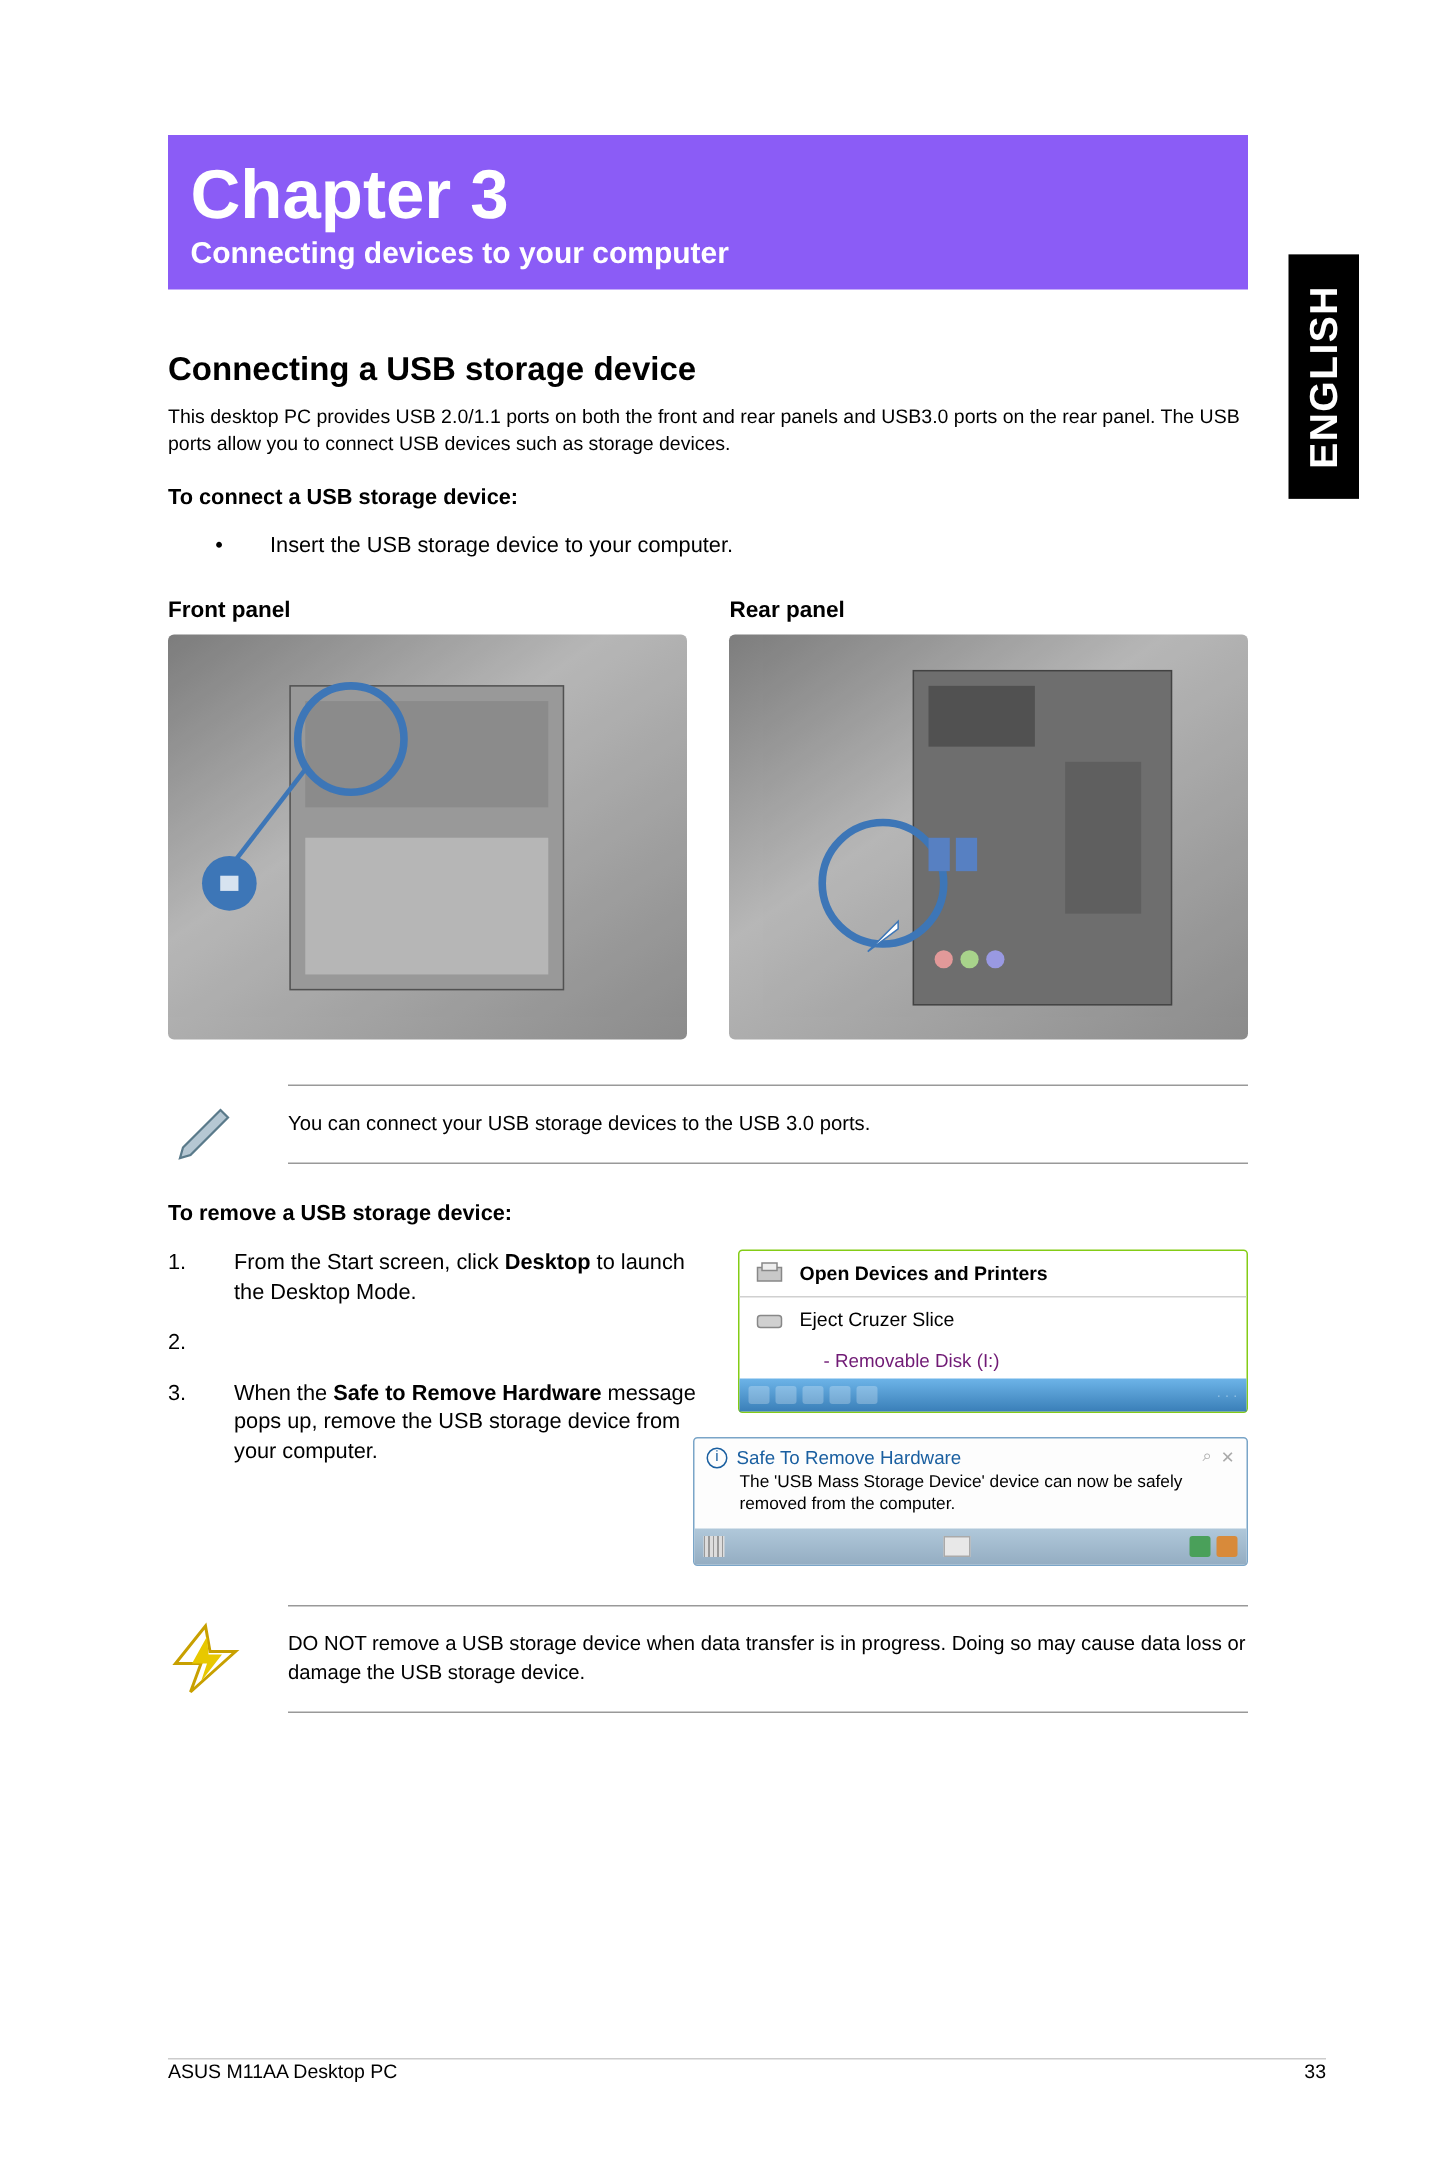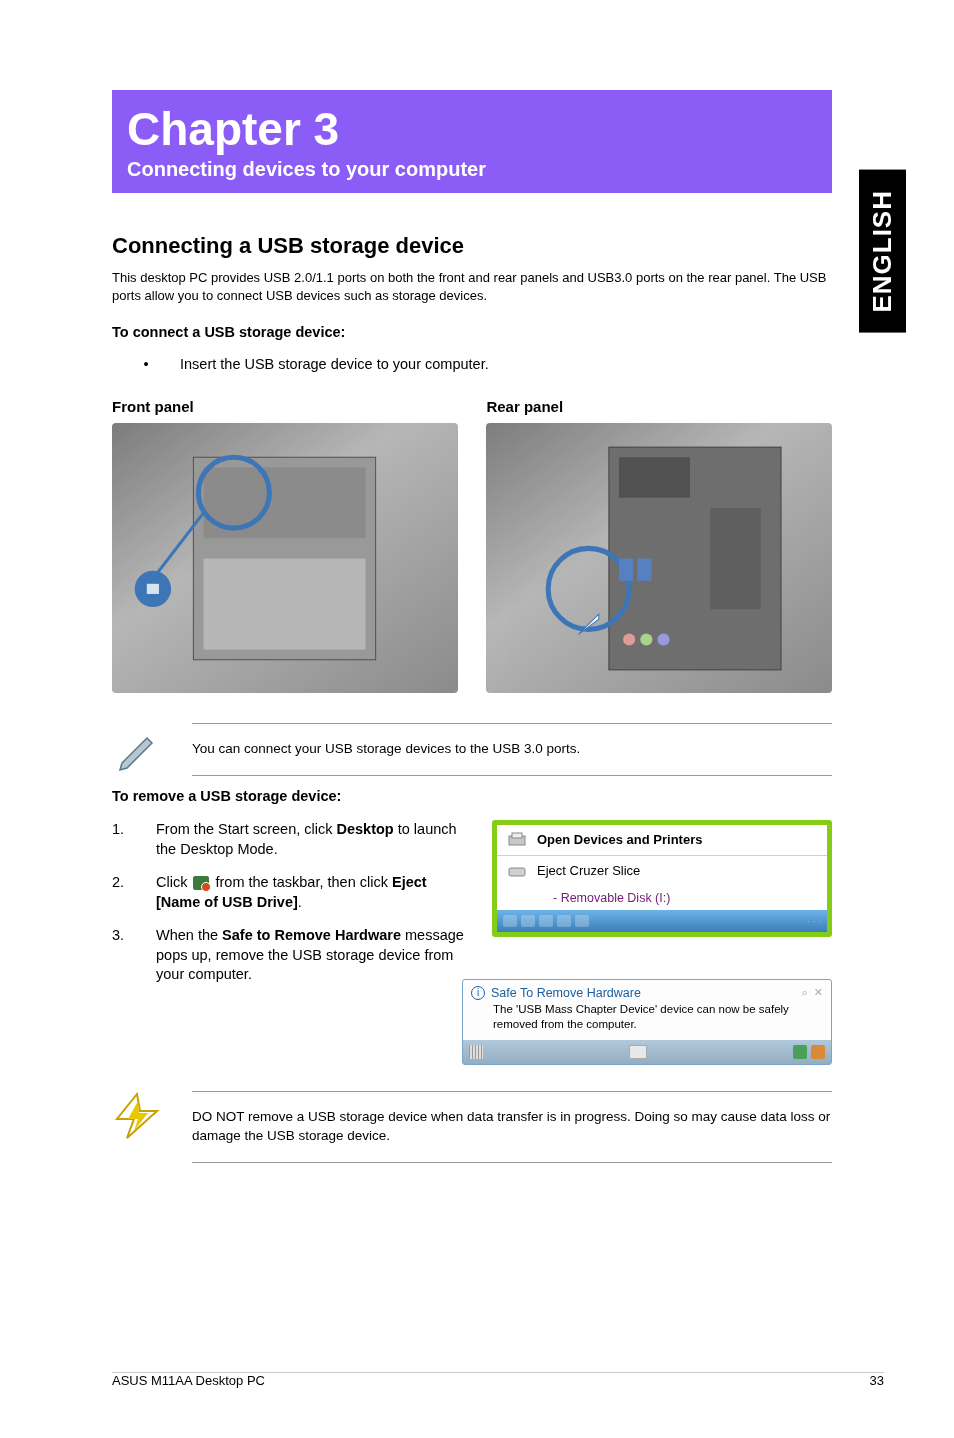--- a/index.html
+++ b/index.html
@@ -92,23 +92,23 @@
       border-radius: 4px;
       display: flex;
       align-items: center;
       justify-content: center;
       color: #eee;
       font-size: 11px;
       opacity: 0.85;
     }
     .note-box {
       display: flex;
-      align-items: flex-start;
+      align-items: center;
       max-width: 720px;
-      margin: 10px 0 12px 0;
+      margin: 10px 0 25px 0;
     }
     .note-icon {
       width: 50px;
       height: 50px;
       margin-right: 30px;
       flex-shrink: 0;
     }
     .note-lines {
       flex: 1;
       border-top: 1px solid #999;
@@ -155,25 +155,25 @@
       height: 8px;
       background: #d04a1a;
       border-radius: 50%;
       border: 1px solid #fff;
     }
     .screenshots-col {
       width: 340px;
       flex-shrink: 0;
     }
     .win-popup {
-      border: 5px solid #84cc16;
+      border: 1px solid #84cc16;
       border-radius: 3px;
       background: #fff;
       font-size: 13px;
-      margin-bottom: 42px;
+      margin-bottom: 16px;
     }
     .win-popup-row {
       padding: 6px 10px;
       display: flex;
       align-items: center;
       gap: 10px;
     }
     .win-popup-row.bordered {
       border-bottom: 1px solid #d0d0d0;
     }
@@ -342,23 +342,20 @@
 <div class="remove-section">
   <div class="remove-steps">
     <div class="step-row">
       <div class="step-num">1.</div>
       <div>
         <span>From the Start screen, click </span><b>Desktop</b><span> to launch the Desktop Mode.</span>
       </div>
     </div>
     <div class="step-row">
       <div class="step-num">2.</div>
-      <div>
-        <span>Click </span><span class="inline-icon"></span><span> from the taskbar, then click </span><b>Eject [Name of USB Drive]</b><span>.</span>
-      </div>
     </div>
     <div class="step-row">
       <div class="step-num">3.</div>
       <div>
         <span>When the </span><b>Safe to Remove Hardware</b><span> message pops up, remove the USB storage device from your computer.</span>
       </div>
     </div>
   </div>
 
   <div class="screenshots-col">
@@ -393,21 +390,21 @@
       <div class="win-notif-header">
         <div class="win-notif-title">
           <div class="info-icon">i</div>
           <span>Safe To Remove Hardware</span>
         </div>
         <div class="close-icons">
           <span>⌕</span>
           <span>✕</span>
         </div>
       </div>
-      <div class="win-notif-body">The 'USB Mass Chapter Device' device can now be safely removed from the computer.</div>
+      <div class="win-notif-body">The 'USB Mass Storage Device' device can now be safely removed from the computer.</div>
       <div class="win-notif-taskbar">
         <div class="mini-sq" style="background:repeating-linear-gradient(90deg,#999,#999 1px,#ddd 1px,#ddd 3px);border:none;width:14px"></div>
         <div class="mini-sq"></div>
         <div style="display:flex;gap:4px">
           <div style="width:14px;height:14px;background:#4aa05a;border-radius:2px"></div>
           <div style="width:14px;height:14px;background:#d88a3a;border-radius:2px"></div>
         </div>
       </div>
     </div>
   </div>

